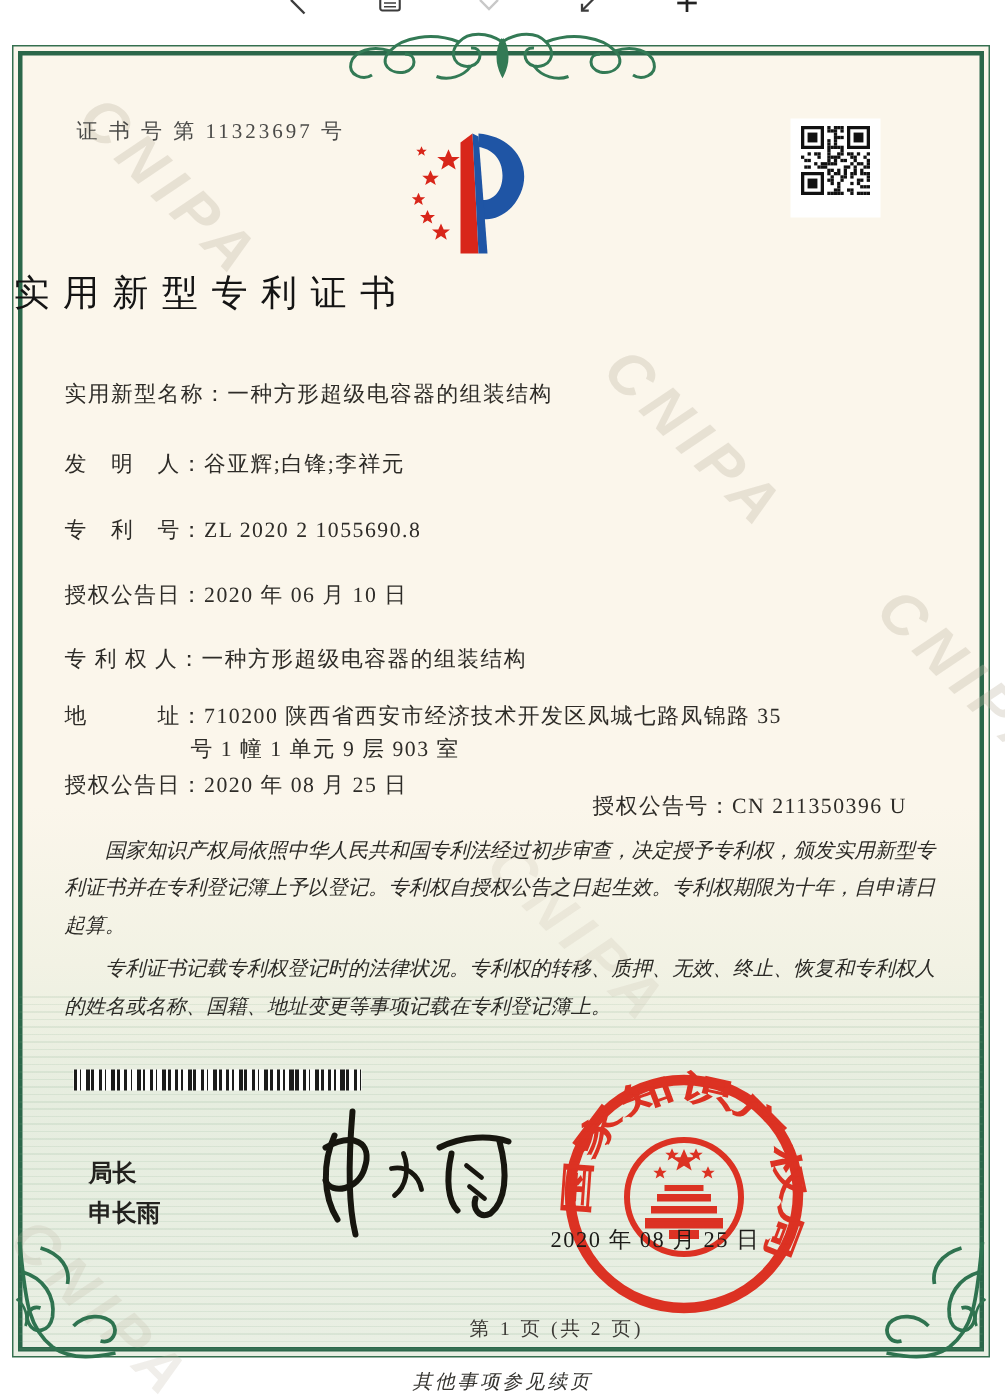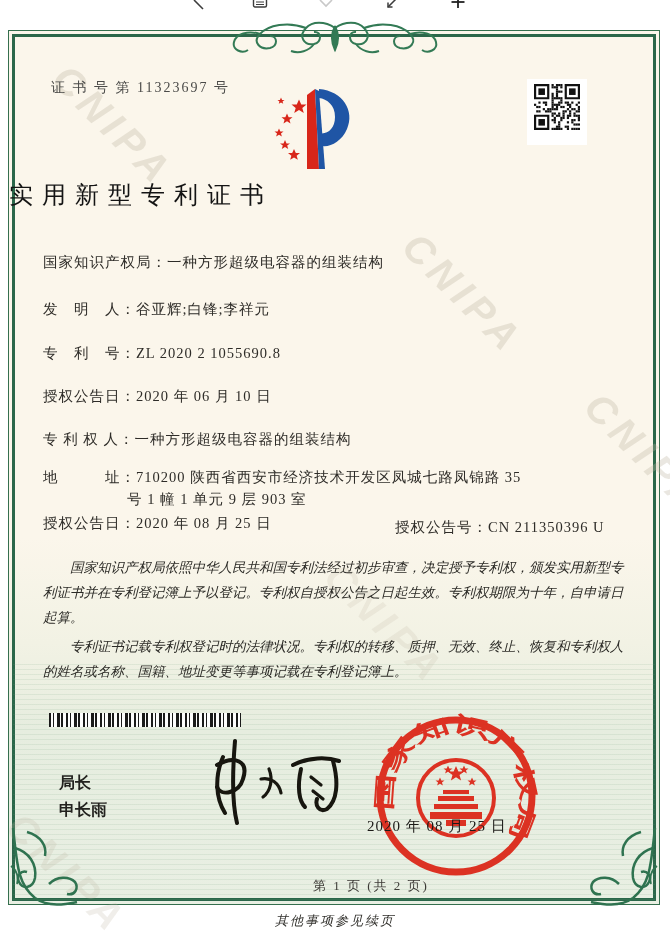--- a/index.html
+++ b/index.html
@@ -18,21 +18,21 @@
     pointer-events:none;z-index:1;}
   .certno{position:absolute;left:42px;top:48px;font-size:14px;letter-spacing:2px;color:#4a4a48;z-index:2;}
   .logo{position:absolute;left:248px;top:54px;z-index:2;}
   .qrwrap{position:absolute;left:518px;top:48px;width:60px;height:66px;background:#fff;z-index:2;}
   .qr{position:absolute;left:7px;top:5px;}
   .title{position:absolute;left:0;top:148px;width:100%;text-align:left;font-size:24px;
     font-weight:normal;letter-spacing:9px;color:#141414;z-index:2;}
   .row{position:absolute;left:34px;font-size:14.5px;color:#2e2c28;letter-spacing:1px;z-index:2;white-space:nowrap;}
   .row .lab{display:inline-block;}
   .addr2{position:absolute;left:118px;font-size:14.5px;color:#2e2c28;letter-spacing:1px;z-index:2;}
-  .grant-no{position:absolute;left:352px;font-size:14.5px;color:#2e2c28;letter-spacing:1px;z-index:2;top:4px;}
+  .grant-no{position:absolute;left:352px;font-size:14.5px;color:#2e2c28;letter-spacing:1px;z-index:2;top:14px;}
   .paras{position:absolute;left:30px;top:520px;width:592px;font-family:"DejaVu Serif",serif;
     font-style:italic;font-size:13.5px;line-height:1.85;color:#2b2a26;z-index:2;}
   .paras p{margin:4px;text-indent:2em;}
   .barcode{position:absolute;left:40px;top:682px;width:192px;height:14px;z-index:2;background:
     repeating-linear-gradient(90deg,#1a1a1a 0 2px,#fdfdfd 2px 4px,#1a1a1a 4px 5px,#fdfdfd 5px 8px,
     #1a1a1a 8px 11px,#fdfdfd 11px 12px,#1a1a1a 12px 14px,#fdfdfd 14px 17px);}
   .signer{position:absolute;left:50px;top:738px;z-index:2;font-family:"Liberation Sans",sans-serif;
     font-size:16px;font-weight:600;color:#23221f;line-height:1.7;}
   .sig{position:absolute;left:186px;top:700px;z-index:3;}
   .seal{position:absolute;left:362px;top:680px;z-index:2;opacity:.93;}
@@ -271,21 +271,21 @@
         <rect x="32" y="4" width="6" height="6"></rect>
         <path d="M0,28 h14 v14 h-14 Z M2,30 v10 h10 v-10 Z" fill-rule="evenodd"></path>
         <rect x="4" y="32" width="6" height="6"></rect>
       </g>
     </svg>
   </div>
 
   <div class="title">实用新型专利证书</div>
 
   <div class="row" style="top:222px">
-    <span class="lab">国家知识产权局：</span><span>一种方形超级电容器的组装结构</span>
+    <span class="lab">实用新型名称：</span><span>一种方形超级电容器的组装结构</span>
   </div>
   <div class="row" style="top:269px">
     <span class="lab">发　明　人：</span><span>谷亚辉;白锋;李祥元</span>
   </div>
   <div class="row" style="top:313px">
     <span class="lab">专　利　号：</span><span>ZL 2020 2 1055690.8</span>
   </div>
   <div class="row" style="top:356px">
     <span class="lab">授权公告日：</span><span>2020 年 06 月 10 日</span>
   </div>

